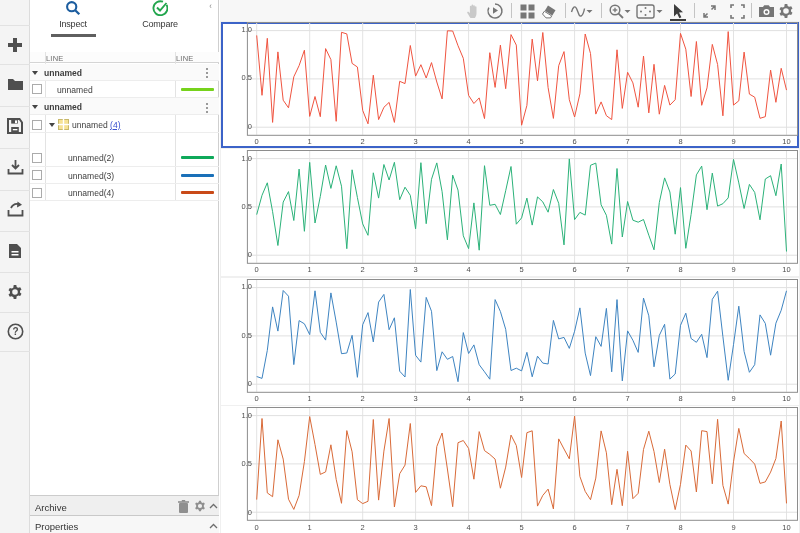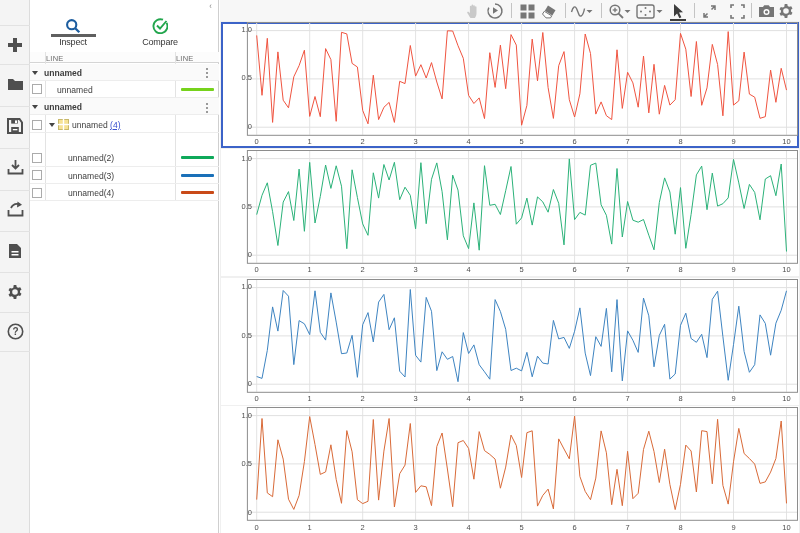--- a/index.html
+++ b/index.html
@@ -3,21 +3,21 @@
 * { margin:0; padding:0; box-sizing:border-box; }
 html,body { width:800px; height:533px; font-family:"Liberation Sans",sans-serif; overflow:hidden; background:#fff; }
 #app { position:relative; width:800px; height:533px; }
 
 #strip { position:absolute; left:0; top:0; width:30px; height:533px; background:#f4f4f4; border-right:1px solid #dcdcdc; }
 .sic { position:absolute; left:0; width:30px; text-align:center; }
 .sic svg { display:inline-block; }
 .sdiv { position:absolute; left:0; width:30px; height:1px; background:#e2e2e2; }
 
 #panel { position:absolute; left:30px; top:0; width:189px; height:533px; background:#fff; border-right:1px solid #cfcfcf; }
-.tab { position:absolute; top:18px; width:80px; text-align:center; font-size:9px; letter-spacing:-0.2px; color:#383838; }
+.tab { position:absolute; top:0; width:80px; text-align:center; font-size:9px; letter-spacing:-0.2px; color:#383838; }
 .tab svg { display:block; margin:0 auto 3px; }
 #tabline { position:absolute; left:21px; top:34px; width:45px; height:3px; background:#5f5f5f; }
 #collapse { position:absolute; right:6px; top:1px; font-size:8px; color:#888; transform:scaleY(1.2); }
 #filter { position:absolute; left:0px; top:38px; width:185px; height:14px; border:1px solid #d9d9d9; background:#fff; font-size:9.5px; color:#9a9a9a; padding:1px 3px; line-height:11px; }
 #thead { position:absolute; left:0; top:52px; width:189px; height:11px; border-bottom:1px solid #d5d5d5; background:#fcfcfc; font-size:7.5px; color:#6b6b6b; }
 #thead span { position:absolute; top:2px; letter-spacing:0.2px; }
 .cdiv { position:absolute; top:52px; width:1px; background:#e3e3e3; }
 
 .row { position:absolute; left:0; width:189px; height:17.3px; border-bottom:1px solid #ededed; font-size:9.5px; color:#3d3d3d; }
 .row.grp { background:#fafafa; }
@@ -156,20 +156,48 @@
       </div>
       <div class="row" style="top:166.7px">
         <span class="cb" style="left:2px"></span>
         <span class="txt" style="left:37.5px">unnamed(3)</span>
         <span class="sw" style="background:#1a70b8"></span>
       </div>
       <div class="row" style="top:184px">
         <span class="cb" style="left:2px"></span>
         <span class="txt" style="left:37.5px">unnamed(4)</span>
         <span class="sw" style="background:#c94a18"></span>
+      </div>
+  <div id="archive">
+        <span class="barlab" style="top:5.5px">Archive</span>
+        <span class="bic" style="left:148px">
+          <svg width="11" height="13" viewBox="0 0 11 13" style="">
+            <rect x="1" y="3" width="9" height="10" rx="1" fill="#8f8f8f"></rect>
+            <rect x="0" y="1.2" width="11" height="1.6" fill="#8f8f8f"></rect>
+            <rect x="3.8" y="0" width="3.4" height="1.6" fill="#8f8f8f"></rect>
+          </svg>
+        </span>
+        <span class="bic" style="left:164px">
+          <svg width="12" height="12" viewBox="0 0 12 12" style="">
+            <path d="M6 3.9A2.1 2.1 0 1 0 6 8.1 2.1 2.1 0 1 0 6 3.9zM5 .8h2l.3 1.4a4 4 0 0 1 1.2.7l1.4-.5 1 1.7-1.1 1a4 4 0 0 1 0 1.8l1.1 1-1 1.7-1.4-.5a4 4 0 0 1-1.2.7L7 11.2H5l-.3-1.4a4 4 0 0 1-1.2-.7l-1.4.5-1-1.7 1.1-1a4 4 0 0 1 0-1.8l-1.1-1 1-1.7 1.4.5a4 4 0 0 1 1.2-.7z" fill="#8f8f8f" fill-rule="evenodd"></path>
+          </svg>
+        </span>
+        <span class="bic" style="left:179px;top:7px">
+          <svg width="9" height="6" viewBox="0 0 9 6" style="">
+            <path d="M1 5l3.5-3.5L8 5" fill="none" stroke="#6e6e6e" stroke-width="1.3"></path>
+          </svg>
+        </span>
+      </div>
+  <div id="props">
+        <span class="barlab">Properties</span>
+        <span class="bic" style="left:179px;top:7px">
+          <svg width="9" height="6" viewBox="0 0 9 6" style="">
+            <path d="M1 5l3.5-3.5L8 5" fill="none" stroke="#6e6e6e" stroke-width="1.3"></path>
+          </svg>
+        </span>
       </div>
 </div>
 <div id="chartcol">
   <div id="tbar"></div>
   <div class="cell sel" style="top:21.5px;height:126px"></div>
       <div class="cell" style="top:149.2px;height:127px"></div>
       <div class="cell" style="top:277.8px;height:127px"></div>
       <div class="cell" style="top:406.4px;height:127px"></div>
       <svg class="axsvg" style="top:21.5px" width="578" height="131" viewBox="0 0 578 131">
         <line x1="35.7" y1="0.3" x2="35.7" y2="112.8" stroke="#e3e3e3" stroke-width="1"></line>

